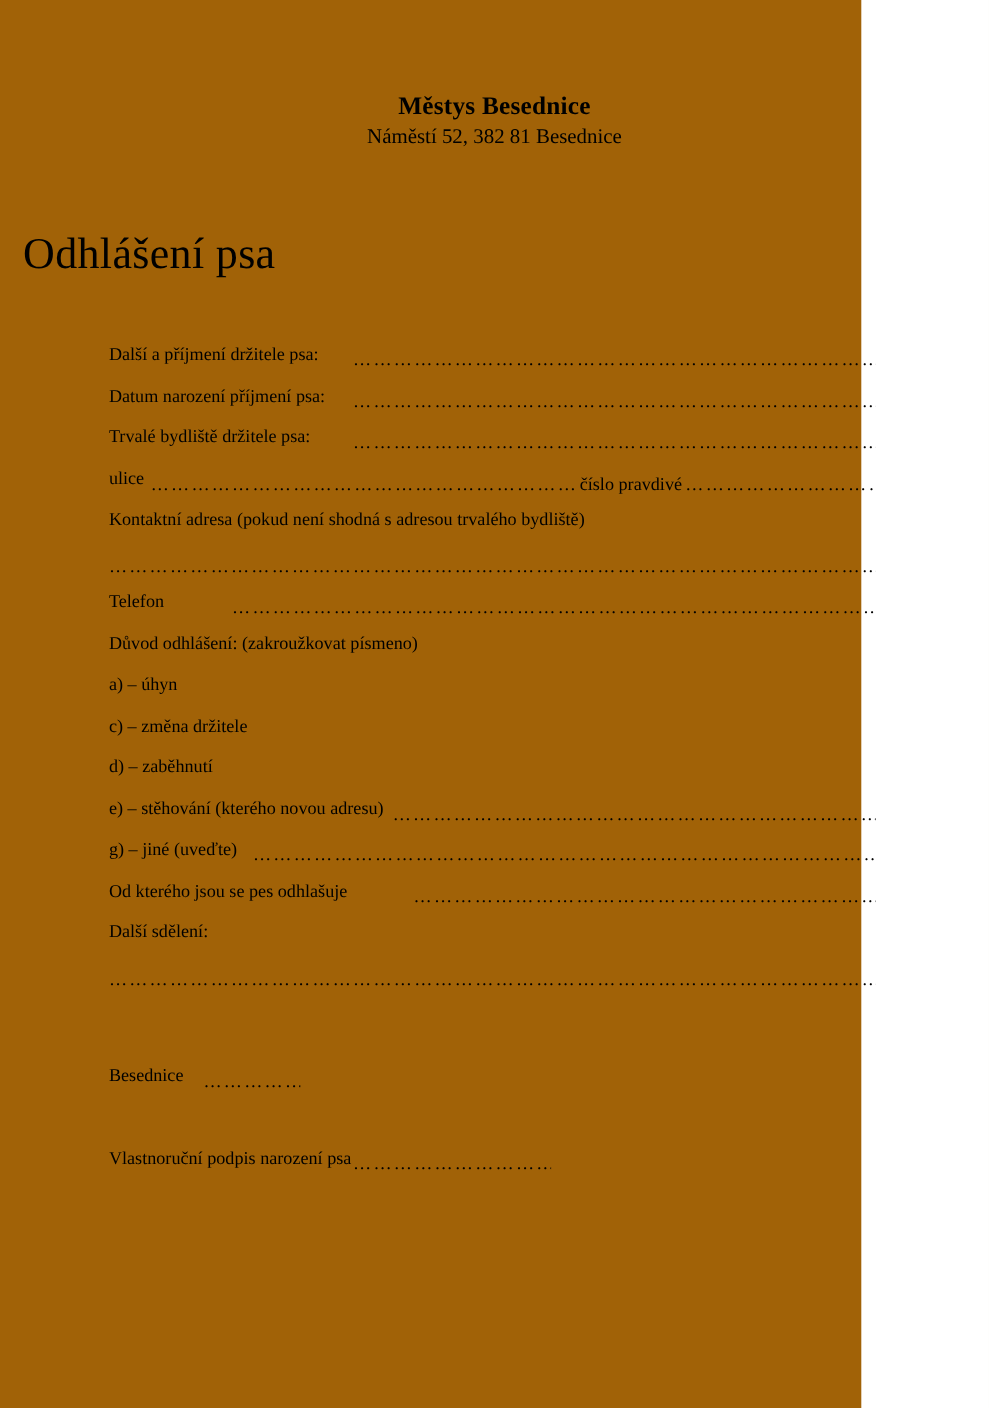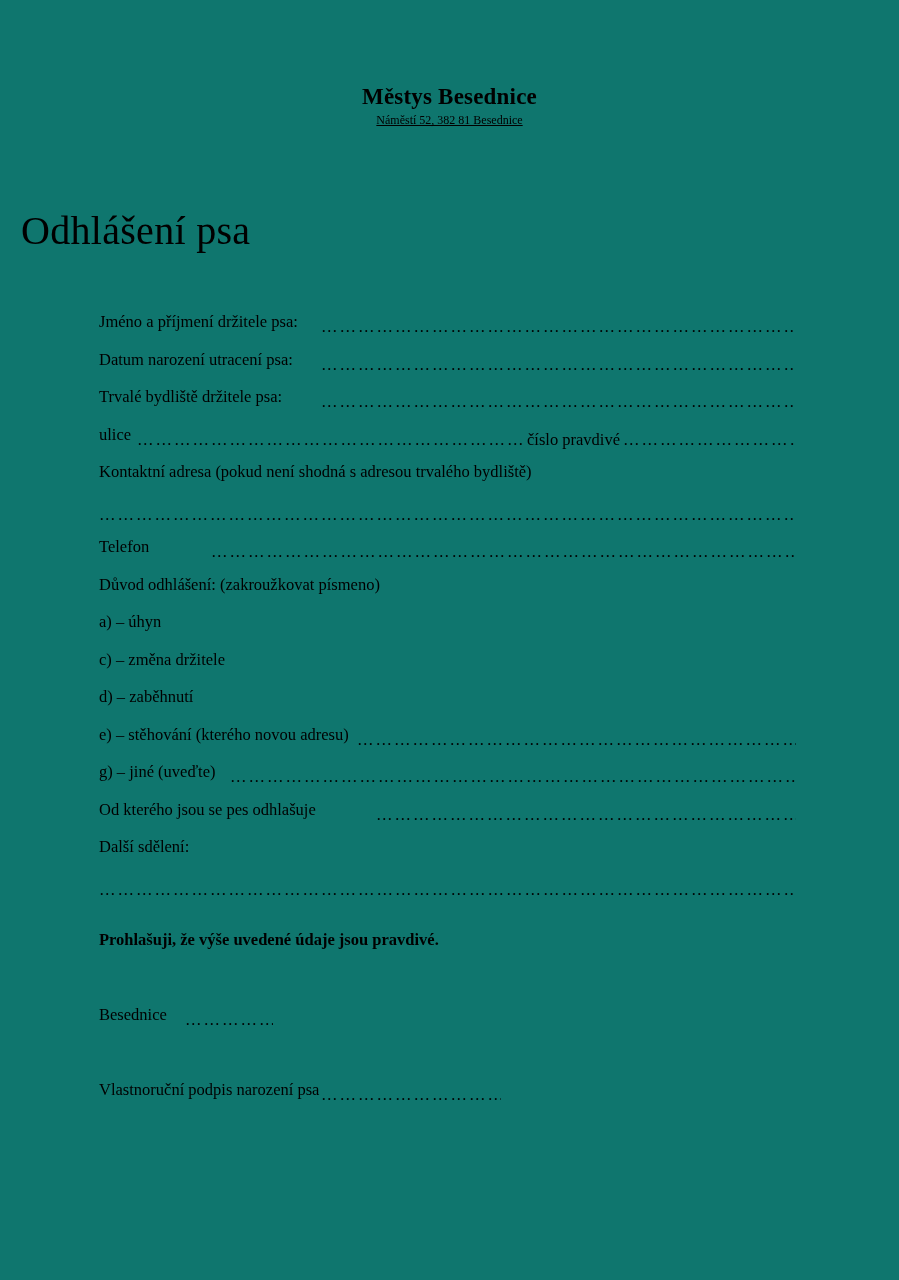--- a/index.html
+++ b/index.html
@@ -14,46 +14,45 @@
     position: relative;
     font-family: "Liberation Serif", "DejaVu Serif", serif;
     color: #000000;
     overflow: hidden;
   }
 
   .page {
     position: absolute;
     left: 0;
     top: 0;
-    width: 899px;
+    width: 783px;
     height: 1280px;
-    background: #0f766e;
+    background: #a16207;
   }
 
   
   .header {
     position: absolute;
     left: 0;
     top: 84px;
     width: 899px;
     text-align: center;
   }
   .org-name {
     font-size: 23px;
     font-weight: bold;
     letter-spacing: 0.2px;
     line-height: 1.15;
     margin: 0;
   }
   .org-address {
-    font-size: 12px;
+    font-size: 19px;
     font-weight: normal;
     line-height: 1.25;
     margin: 3px 0 0 0;
-    text-decoration: underline;
   }
 
   
   .doc-title {
     position: absolute;
     left: 0;
     top: 209px;
     width: 899px;
     text-align: left;
     font-size: 40px;
@@ -108,26 +107,26 @@
   <div class="header">
     <div class="org-name">Městys Besednice</div>
     <div class="org-address">Náměstí 52, 382 81 Besednice</div>
   </div>
 
   <div class="doc-title">Odhlášení psa</div>
 
   <div class="form-body">
 
     <div class="row">
-      <span class="label">Jméno a příjmení držitele psa:</span>
+      <span class="label">Další a příjmení držitele psa:</span>
       <span class="dotrun" style="left:222px; width:475px;">……………………………………………………………………………………………………………………………………………………………………………………</span>
     </div>
 
     <div class="row">
-      <span class="label">Datum narození utracení psa:</span>
+      <span class="label">Datum narození příjmení psa:</span>
       <span class="dotrun" style="left:222px; width:475px;">……………………………………………………………………………………………………………………………………………………………………………………</span>
     </div>
 
     <div class="row">
       <span class="label">Trvalé bydliště držitele psa:</span>
       <span class="dotrun" style="left:222px; width:475px;">……………………………………………………………………………………………………………………………………………………………………………………</span>
     </div>
 
     <div class="row">
       <span class="label">ulice</span>
@@ -185,23 +184,20 @@
     <div class="row">
       <span class="label">Další sdělení:</span>
     </div>
 
     <div class="row">
       <span class="dotrun" style="left:0px; width:697px;">……………………………………………………………………………………………………………………………………………………………………………………</span>
     </div>
 
     <div class="spacer-sm"></div>
 
-    <div class="row">
-      <span class="label bold">Prohlašuji, že výše uvedené údaje jsou pravdivé.</span>
-    </div>
 
     <div class="spacer-md"></div>
 
     <div class="row">
       <span class="label">Besednice</span>
       <span class="dotrun" style="left:86px; width:88px;">……………………………………………………………………………………………………………………………………………………………………………………</span>
     </div>
 
     <div class="spacer-md"></div>
 

